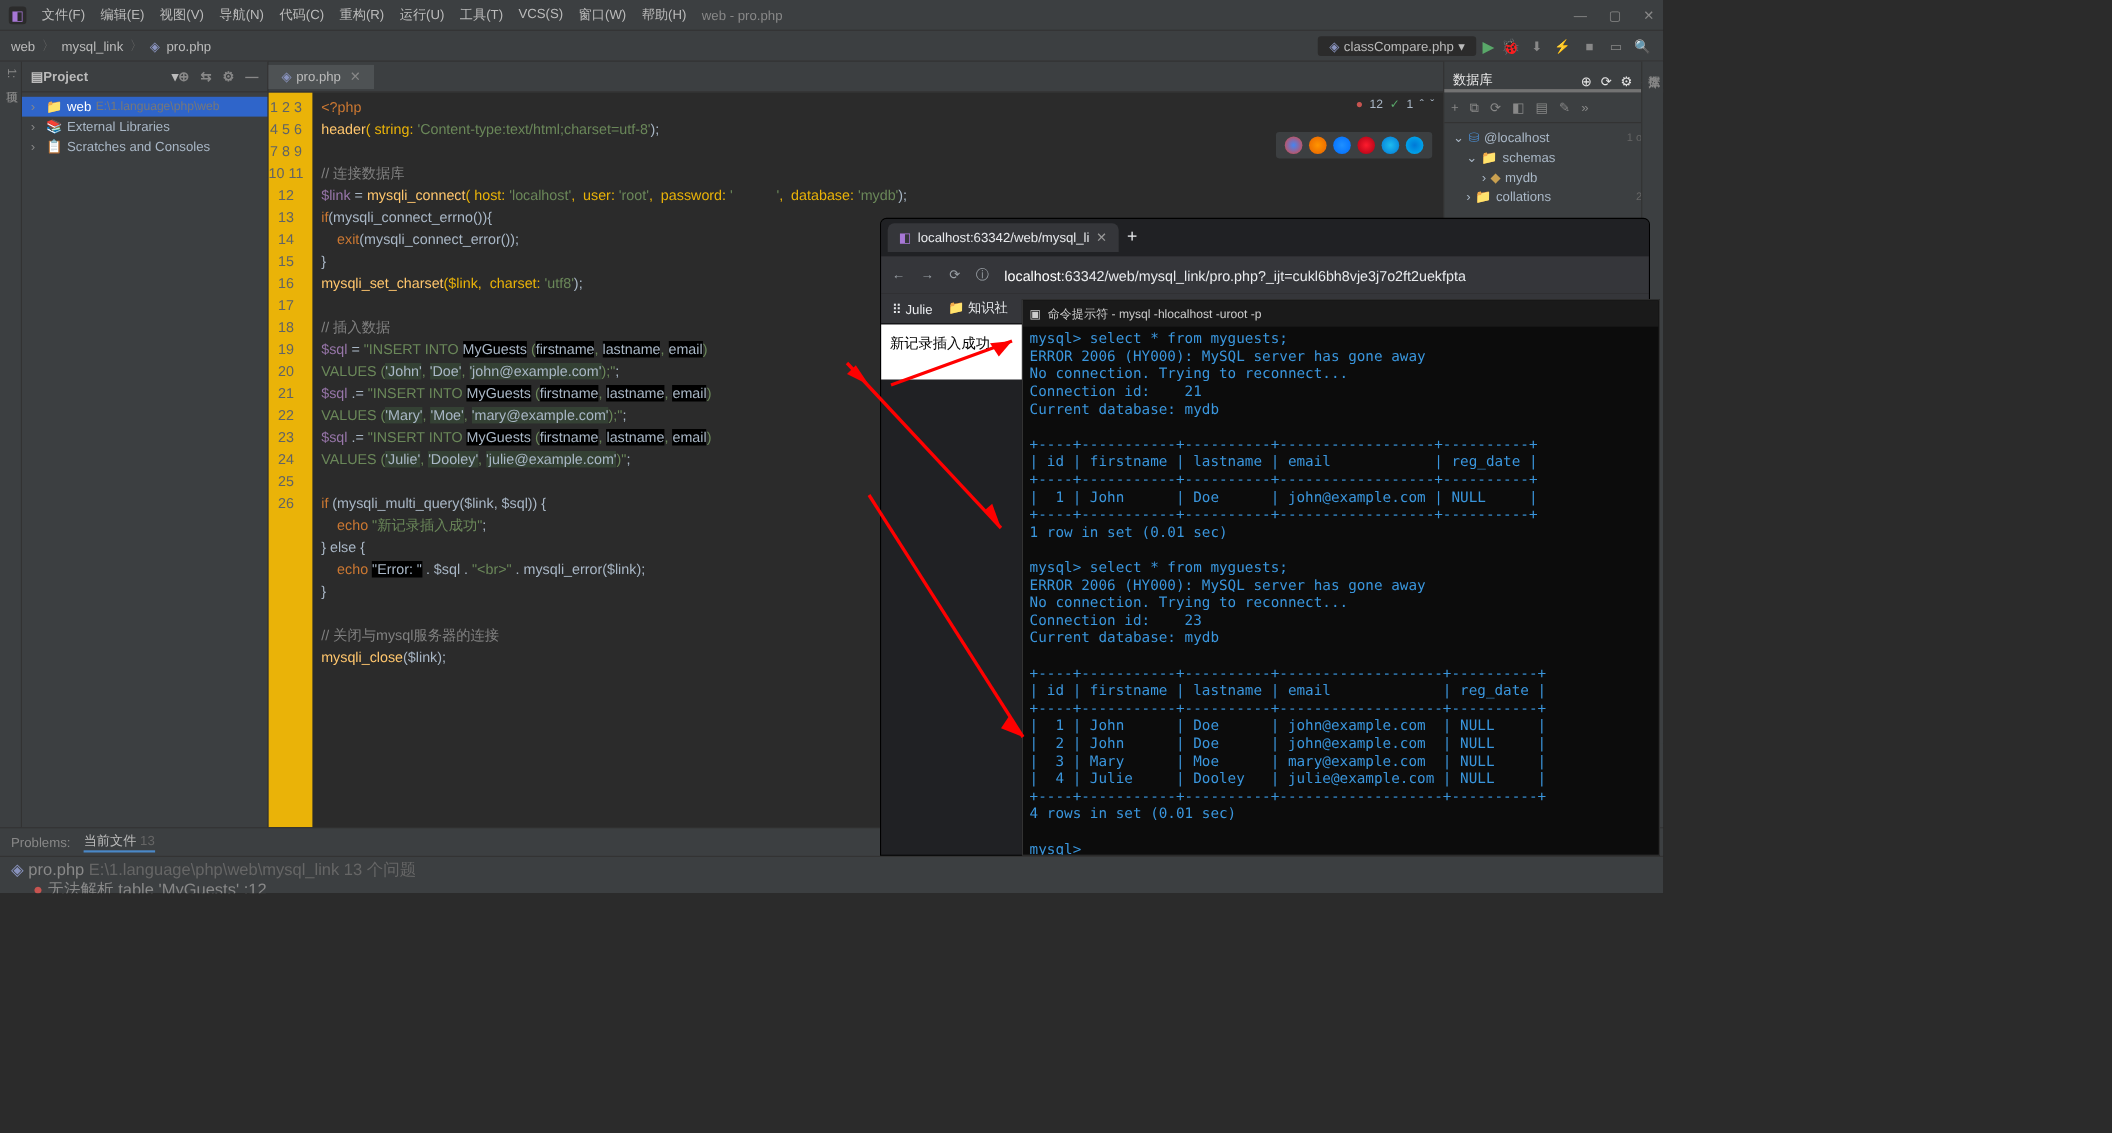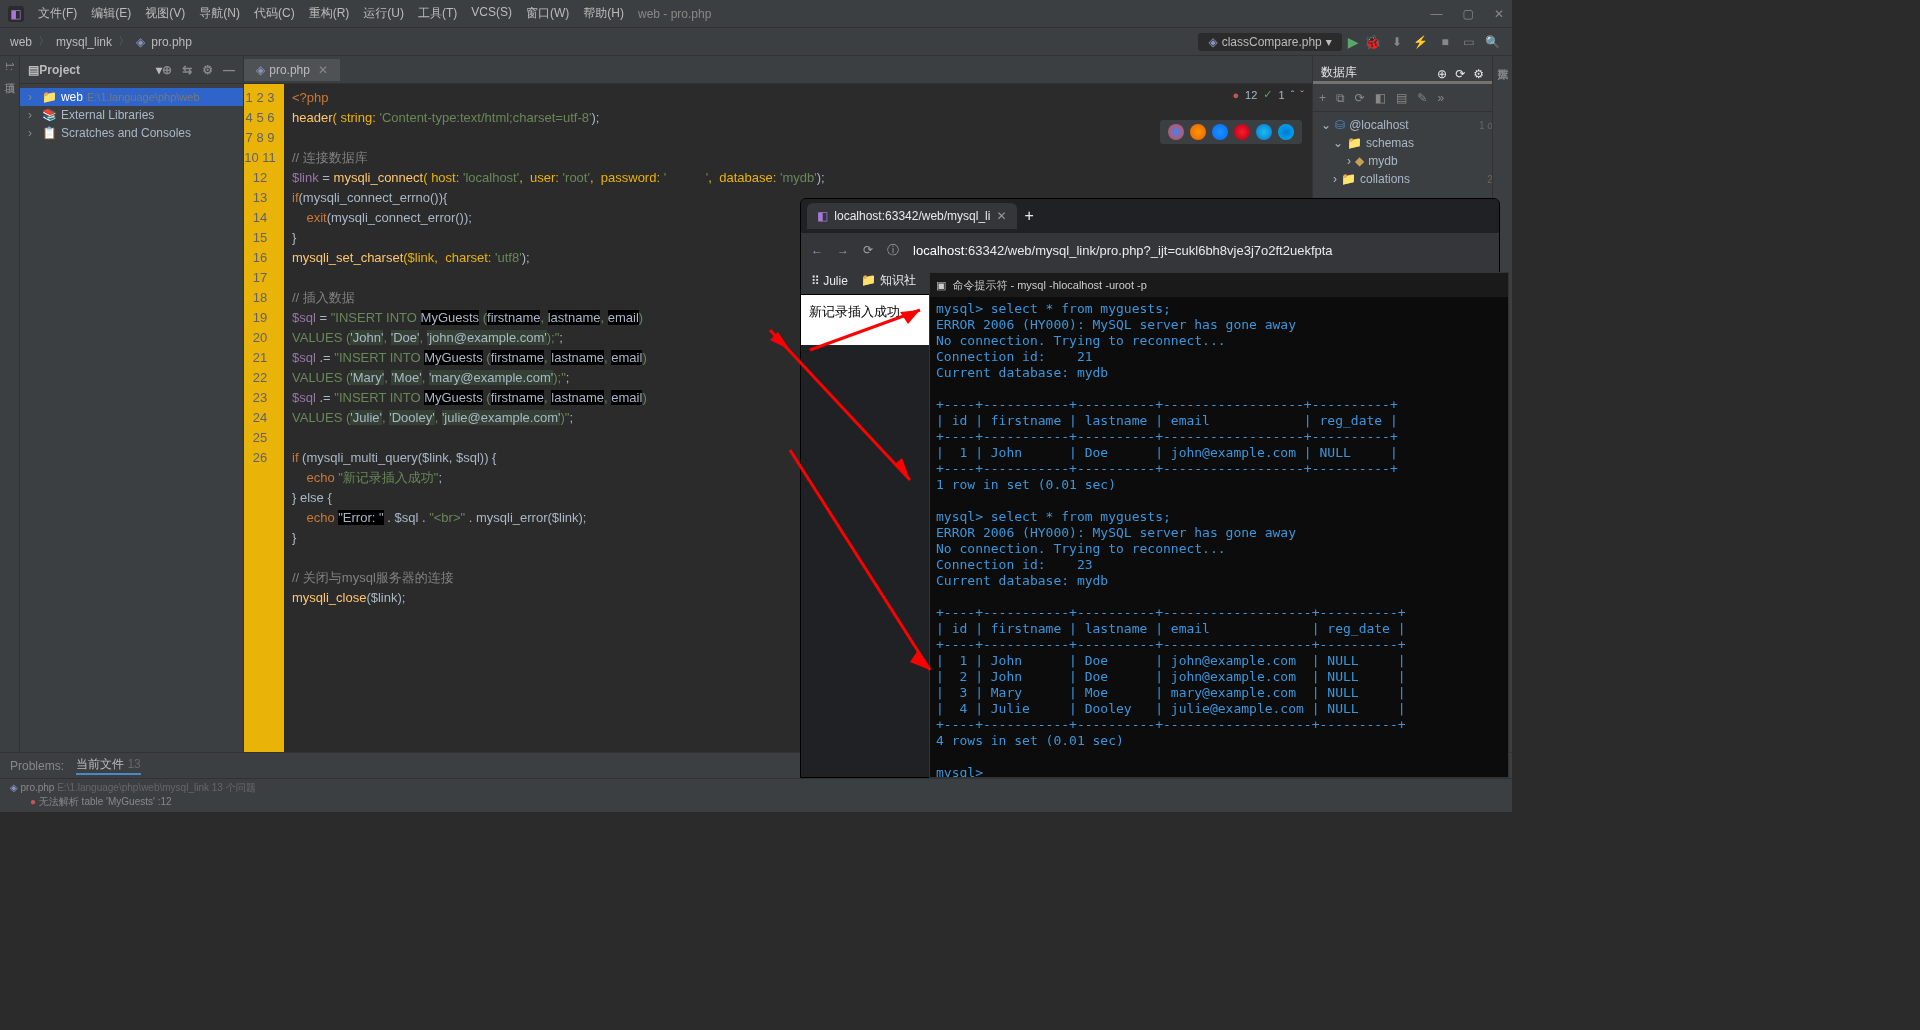--- a/index.html
+++ b/index.html
@@ -52,21 +52,21 @@
 .browser-icons span{width:16px;height:16px;border-radius:50%}
 .right-panel{width:200px;background:#3c3f41;border-left:1px solid #323232}
 .db-panel-header{height:28px;display:flex;align-items:flex-end;padding:0 8px;border-bottom:3px solid #737373;color:#e5e5e5}
 .db-toolbar{height:28px;display:flex;align-items:center;padding:0 6px;gap:10px;border-bottom:1px solid #323232;color:#888}
 .db-tree{padding:4px 0;font-size:12px}
 .db-item{padding:2px 8px;display:flex;align-items:center;gap:4px}
 .db-item .count{color:#666;margin-left:auto;font-size:10px}
 .problems-panel{height:60px;background:#3c3f41;border-top:1px solid #323232;font-size:12px}
 .problems-tabs{height:26px;display:flex;align-items:center;padding:0 10px;gap:12px;border-bottom:1px solid #323232;color:#888}
 .problems-tabs .active{color:#bbb;border-bottom:2px solid #4a88c7}
-.problems-content{padding:2px 10px;color:#888;font-size:10px}
+.problems-content{padding:2px 10px;color:#888;font-size:15px}
 .problems-content .err-icon{color:#c75450}
 .bottom-bar{height:24px;background:#3c3f41;border-top:1px solid #323232;display:flex;align-items:center;padding:0 10px;gap:16px;color:#888;font-size:11px}
 .status-bar{height:20px;background:#3c3f41;border-top:1px solid #323232;display:flex;align-items:center;padding:0 8px;color:#888;font-size:11px}
 .status-bar .right{margin-left:auto}
 .browser-window{position:absolute;left:800px;top:198px;width:700px;height:580px;background:#202124;border:1px solid #000;border-radius:6px 6px 0 0;overflow:hidden}
 .browser-tabs{height:34px;background:#202124;display:flex;align-items:center;padding:0 6px}
 .browser-tab{background:#35363a;padding:6px 10px;border-radius:6px 6px 0 0;display:flex;align-items:center;gap:6px;color:#e8eaed;font-size:12px}
 .browser-tab .bt-close{color:#999}
 .browser-newtab{color:#e8eaed;margin-left:8px;font-size:16px}
 .browser-addr{height:34px;background:#35363a;display:flex;align-items:center;padding:0 10px;gap:14px;color:#9aa0a6}

